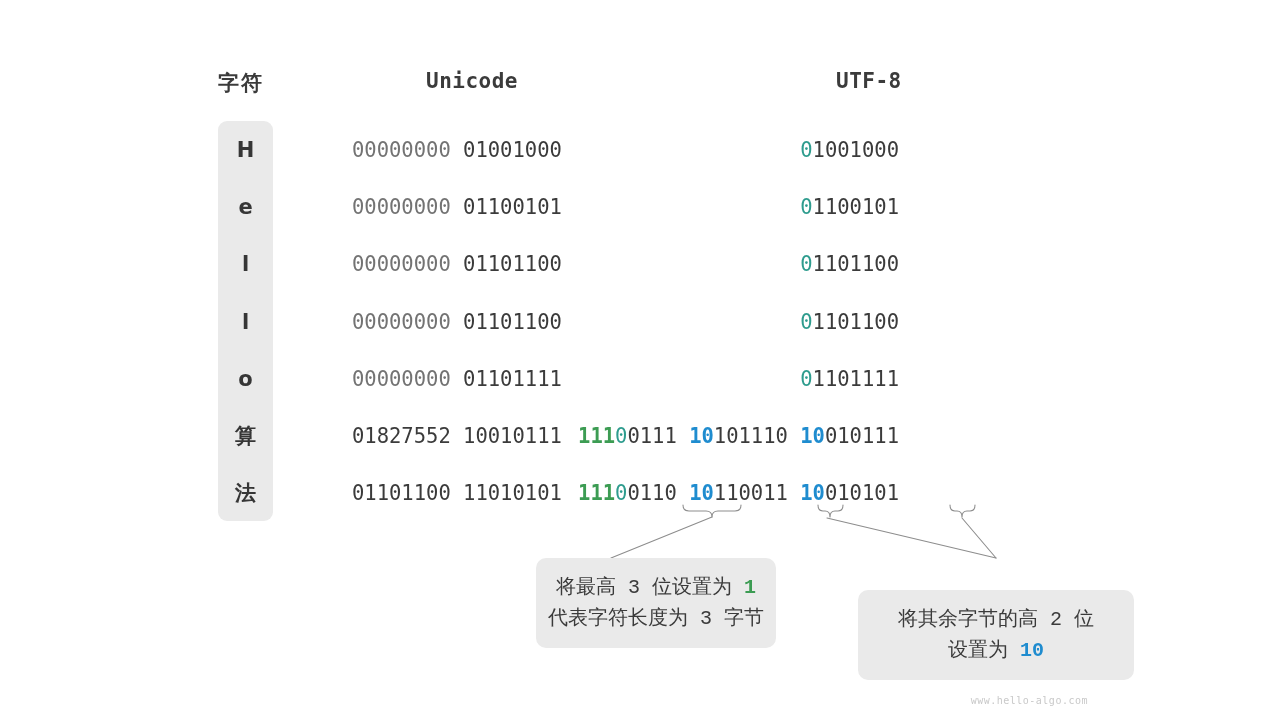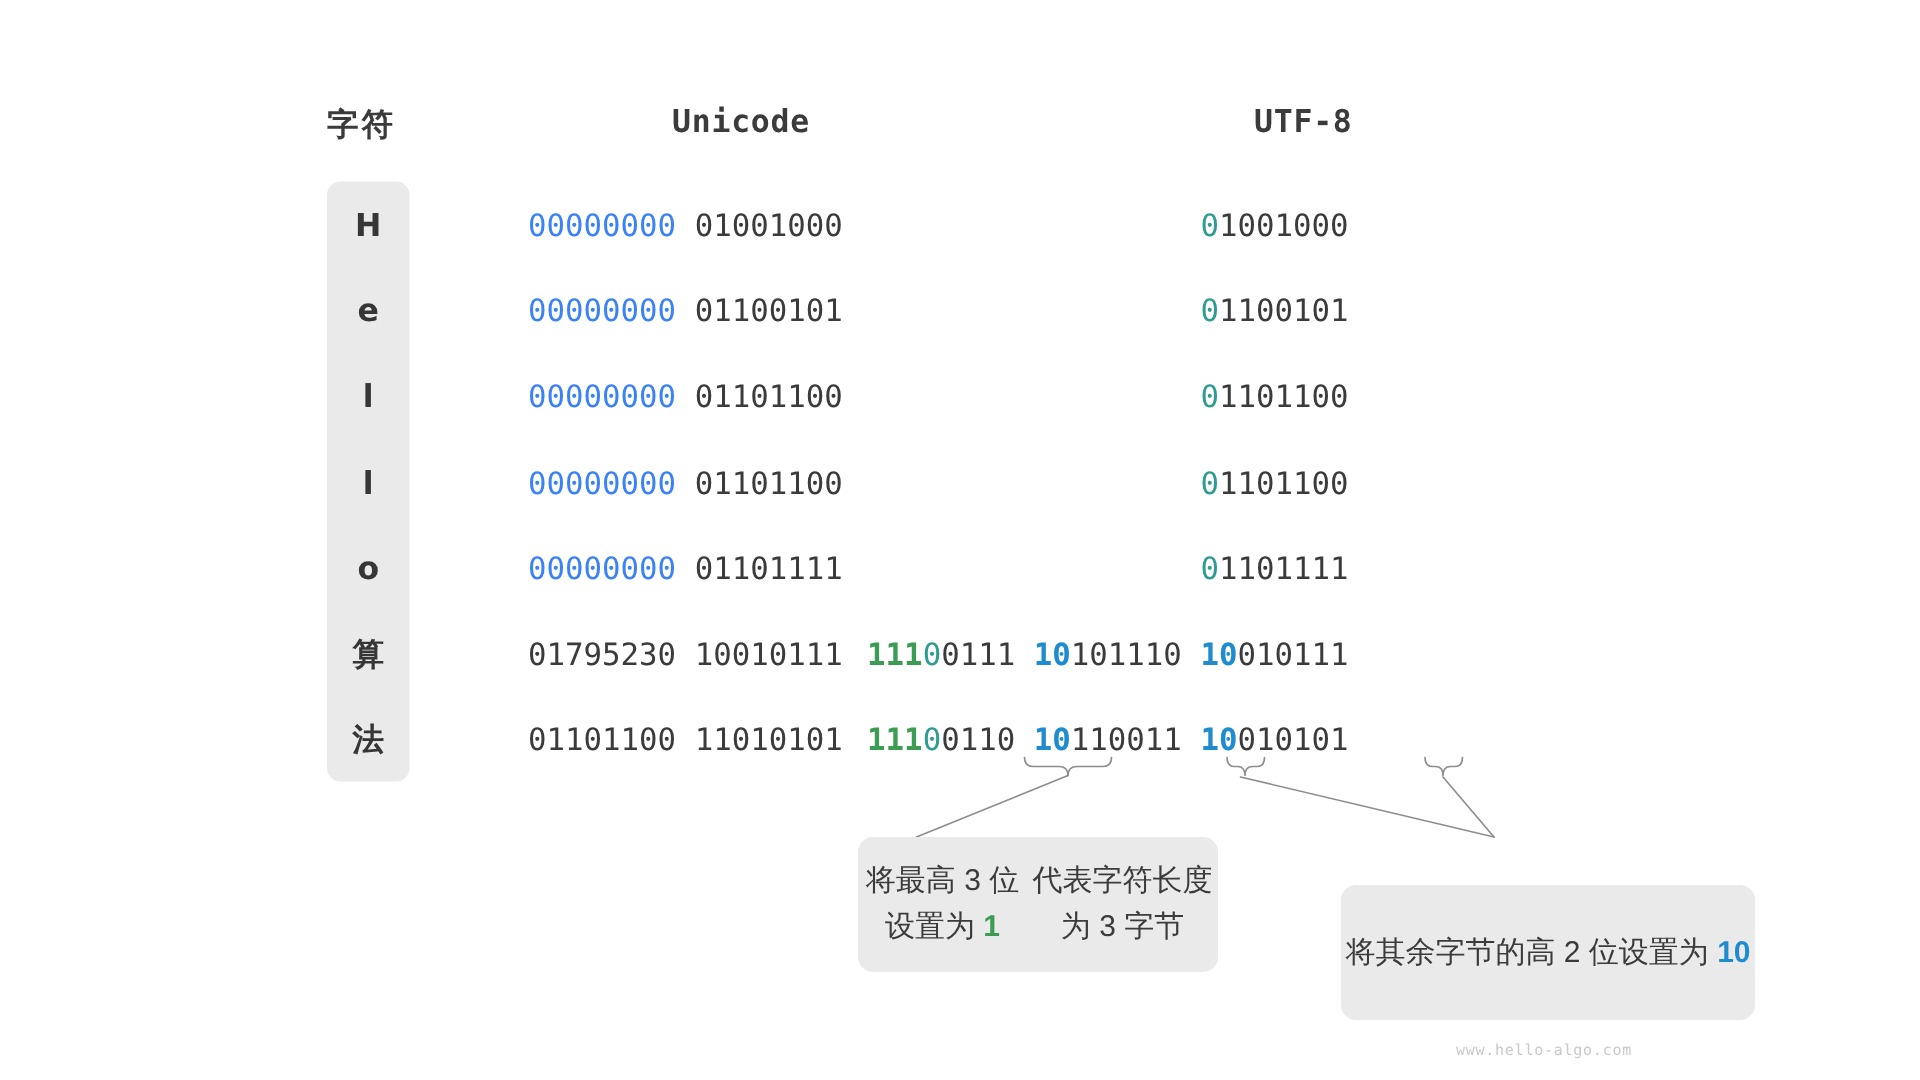--- a/index.html
+++ b/index.html
@@ -27,21 +27,21 @@
   .col-header {
     position: absolute;
     font-family: "DejaVu Sans Mono", monospace;
     font-weight: bold;
     font-size: 21px;
     color: #3b3b3b;
     white-space: nowrap;
     letter-spacing: 0.5px;
   }
   .hdr-char   { left: 218px;  top: 69px; font-family: "DejaVu Sans", sans-serif; letter-spacing: 2px; }
-  .hdr-unicode{ left: 426px;  top: 69px; margin-left: 22px; }
+  .hdr-unicode{ left: 426px;  top: 69px; }
   .hdr-utf8   { left: 836px;  top: 69px; }
 
   
   #char-panel {
     position: absolute;
     left: 218px;
     top: 121px;
     width: 55px;
     height: 400px;
     background: #eaeaea;
@@ -77,39 +77,39 @@
     position: absolute;
     right: 213px;
     height: 28px;
     line-height: 28px;
     text-align: right;
     font-family: "DejaVu Sans Mono", monospace;
     font-size: 20.5px;
     color: #3b3b3b;
     white-space: pre;
   }
-  .dim   { color: #3b82f6; }
+  .dim   { color: #737373; }
   .green { color: #3c9c53; font-weight: bold; }
   .teal  { color: #2e9c8e; }
   .blue  { color: #1f8ccf; font-weight: bold; }
 
   
   .callout {
     position: absolute;
     background: #eaeaea;
     border-radius: 10px;
     display: flex;
+    flex-direction: column;
     align-items: center;
     justify-content: center;
-    font-family: Liberation Sans, sans-serif;
+    font-family: Liberation Mono, monospace;
     font-size: 20px;
     color: #3b3b3b;
     line-height: 31px;
     text-align: center;
-    margin-left: 36px;
   }
   #callout-1 { left: 536px; top: 558px; width: 240px; height: 90px; }
   #callout-2 { left: 858px; top: 590px; width: 276px; height: 90px; }
   .callout .k-green { color: #3c9c53; font-weight: bold; }
   .callout .k-blue  { color: #1f8ccf; font-weight: bold; }
 
   
   #overlay {
     position: absolute;
     left: 0; top: 0;
@@ -149,21 +149,21 @@
       <div class="char-cell" style="top: 250.4px;">l</div>
       <div class="uni-cell" style="top: 250.4px;"><span class="dim">00000000</span><span> 01101100</span></div>
       <div class="utf-cell" style="top: 250.4px;"><span><span class="teal">0</span><span>1101100</span></span></div>
       <div class="char-cell" style="top: 307.6px;">l</div>
       <div class="uni-cell" style="top: 307.6px;"><span class="dim">00000000</span><span> 01101100</span></div>
       <div class="utf-cell" style="top: 307.6px;"><span><span class="teal">0</span><span>1101100</span></span></div>
       <div class="char-cell" style="top: 364.8px;">o</div>
       <div class="uni-cell" style="top: 364.8px;"><span class="dim">00000000</span><span> 01101111</span></div>
       <div class="utf-cell" style="top: 364.8px;"><span><span class="teal">0</span><span>1101111</span></span></div>
       <div class="char-cell" style="top: 422px;">算</div>
-      <div class="uni-cell" style="top: 422px;"><span>01795230</span><span> 10010111</span></div>
+      <div class="uni-cell" style="top: 422px;"><span>01827552</span><span> 10010111</span></div>
       <div class="utf-cell" style="top: 422px; margin-left: 28px;"><span><span class="green">111</span><span class="teal">0</span><span>0111</span></span> <span><span class="blue">10</span><span>101110</span></span> <span><span class="blue">10</span><span>010111</span></span></div>
       <div class="char-cell" style="top: 479.2px;">法</div>
       <div class="uni-cell" style="top: 479.2px;"><span>01101100</span><span> 11010101</span></div>
       <div class="utf-cell" style="top: 479.2px;"><span><span class="green">111</span><span class="teal">0</span><span>0110</span></span> <span><span class="blue">10</span><span>110011</span></span> <span><span class="blue">10</span><span>010101</span></span></div>
     </div>
 
   <svg id="overlay" viewBox="0 0 1280 720" xmlns="http://www.w3.org/2000/svg">
     <g fill="none" stroke="#8d8d8d" stroke-width="1.1" stroke-linecap="round" stroke-linejoin="round">
 
       <path d="M683,505 q0,6 6,6 L706,511 q6,0 6,6 q0,-6 6,-6 L735,511 q6,0 6,-6"></path>

